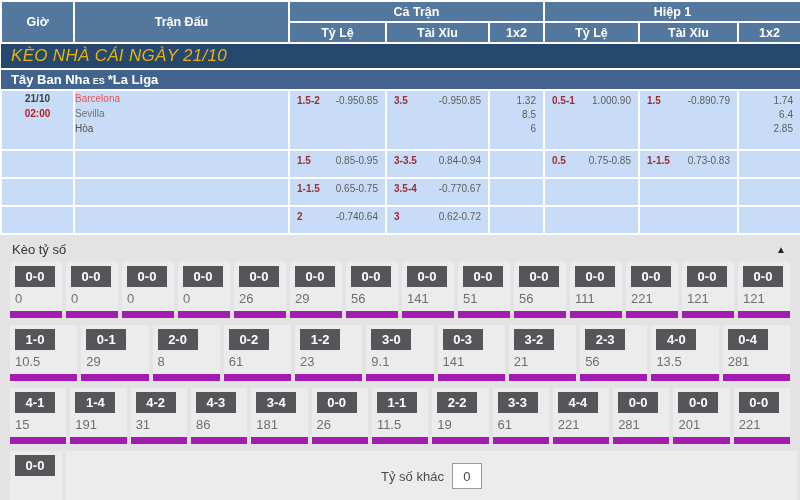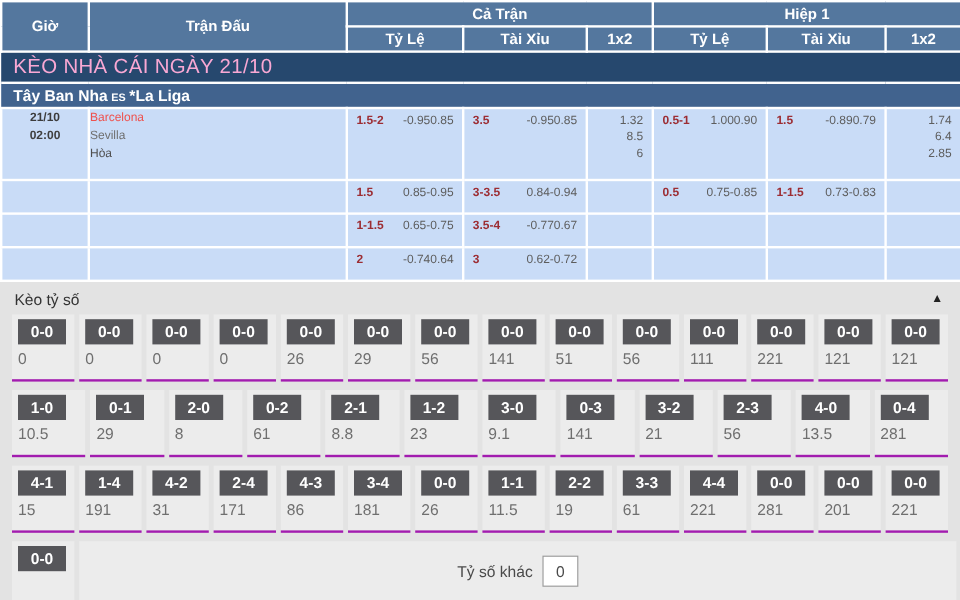--- a/index.html
+++ b/index.html
@@ -10,51 +10,51 @@
     font-family:"Liberation Sans", sans-serif;
   }
   
   table.odds { border-collapse:collapse; table-layout:fixed; width:800px; background:#fff; }
   table.odds th, table.odds td { border:2px solid #fff; padding:0; }
   table.odds thead th {
     background:#54779e; color:#fff; font-size:12.5px; font-weight:700; height:21px;
     text-align:center;
   }
   tr.bar-title td {
-    background:#26486e; color:#f9a8d4; font-size:17px; font-weight:400;
-    padding:2px 10px; height:22px; border-left:none; border-right:none; letter-spacing:.3px;
+    background:#26486e; color:#eab308; font-size:17px; font-weight:400;
+    padding:2px 10px; height:22px; border-left:none; border-right:none; letter-spacing:.3px;font-style:italic;
   }
   tr.bar-league td {
     background:#41638e; color:#fff; font-size:13px; font-weight:700;
     padding:2px 10px; height:18px; border-left:none; border-right:none;
   }
   .flag-code { font-size:9px; font-weight:700; margin:0 3px; text-transform:uppercase; }
   tbody.rows td { background:#c9dcf7; vertical-align:top; font-size:10px; }
   tr.r-main td { height:60px; }
   tr.r-sub td  { height:28px; }
   .time-cell { text-align:center; padding-top:3px; }
   .time-date { color:#3c3c3c; font-weight:700; line-height:15px; }
-  .time-hour { color:#404040; font-weight:700; line-height:15px; }
+  .time-hour { color:#b91c1c; font-weight:700; line-height:15px; }
   .match-cell { padding:3px 6px 0 8px; }
   .team-home { color:#ee524e; line-height:15px; }
   .team-away { color:#6f6f6f; line-height:15px; }
   .team-draw { color:#4f4f4f; line-height:15px; }
   .oc { display:flex; justify-content:space-between; padding:3px 7px 2px 7px; }
   .hc { color:#9c2d33; font-weight:700; line-height:14px;text-align:center; }
   .vals { display:flex; flex-direction:row; align-items:flex-end; color:#5d5d5d; line-height:14px; }
   .x2vals { display:flex; flex-direction:column; align-items:flex-end; color:#5d5d5d;
             line-height:14px; padding:3px 7px 2px 13px; }
   
   .score-section { background:#e3e3e3; padding-top:2px; }
   .ks-header { display:flex; justify-content:space-between; align-items:center;
                padding:5px 14px 5px 12px; font-size:13px; color:#333; }
   .ks-arrow { font-size:10px; color:#222; cursor:pointer; }
   .score-grid { padding:0 10px; }
   .score-row { display:flex; gap:4px; margin-bottom:7px; }
-  .score-cell { flex:1; background:#ececec; border-bottom:2px solid #a21caf;
+  .score-cell { flex:1; background:#ececec; border-bottom:7px solid #a21caf;
                 height:56px; padding:4px 0 0 5px; }
   .score-badge { background:#56565a; color:#fff; font-weight:700; font-size:13px;
                  width:40px; height:21px; line-height:21px; text-align:center; }
   .score-odd { color:#6f6f6f; font-size:13px; margin-top:4px; }
   .score-last-row { display:flex; gap:4px; padding:0 3px 0 10px; }
   .score-last-row .score-cell { flex:none; width:52px; }
   .other-strip { flex:1; background:#ececec; height:50px; display:flex;
                  align-items:center; justify-content:center; gap:8px; }
   .other-label { font-size:13px; color:#4a4a4a; }
   .other-input { width:30px; height:26px; border:1px solid #9b9b9b; background:#fff;
@@ -334,24 +334,20 @@
         </div>
         <div class="score-cell">
           <div class="score-badge">2-0</div>
           <div class="score-odd">8</div>
         </div>
         <div class="score-cell">
           <div class="score-badge">0-2</div>
           <div class="score-odd">61</div>
         </div>
         <div class="score-cell">
-          <div class="score-badge">2-1</div>
-          <div class="score-odd">8.8</div>
-        </div>
-        <div class="score-cell">
           <div class="score-badge">1-2</div>
           <div class="score-odd">23</div>
         </div>
         <div class="score-cell">
           <div class="score-badge">3-0</div>
           <div class="score-odd">9.1</div>
         </div>
         <div class="score-cell">
           <div class="score-badge">0-3</div>
           <div class="score-odd">141</div>
@@ -378,24 +374,20 @@
           <div class="score-badge">4-1</div>
           <div class="score-odd">15</div>
         </div>
         <div class="score-cell">
           <div class="score-badge">1-4</div>
           <div class="score-odd">191</div>
         </div>
         <div class="score-cell">
           <div class="score-badge">4-2</div>
           <div class="score-odd">31</div>
-        </div>
-        <div class="score-cell">
-          <div class="score-badge">2-4</div>
-          <div class="score-odd">171</div>
         </div>
         <div class="score-cell">
           <div class="score-badge">4-3</div>
           <div class="score-odd">86</div>
         </div>
         <div class="score-cell">
           <div class="score-badge">3-4</div>
           <div class="score-odd">181</div>
         </div>
         <div class="score-cell">

